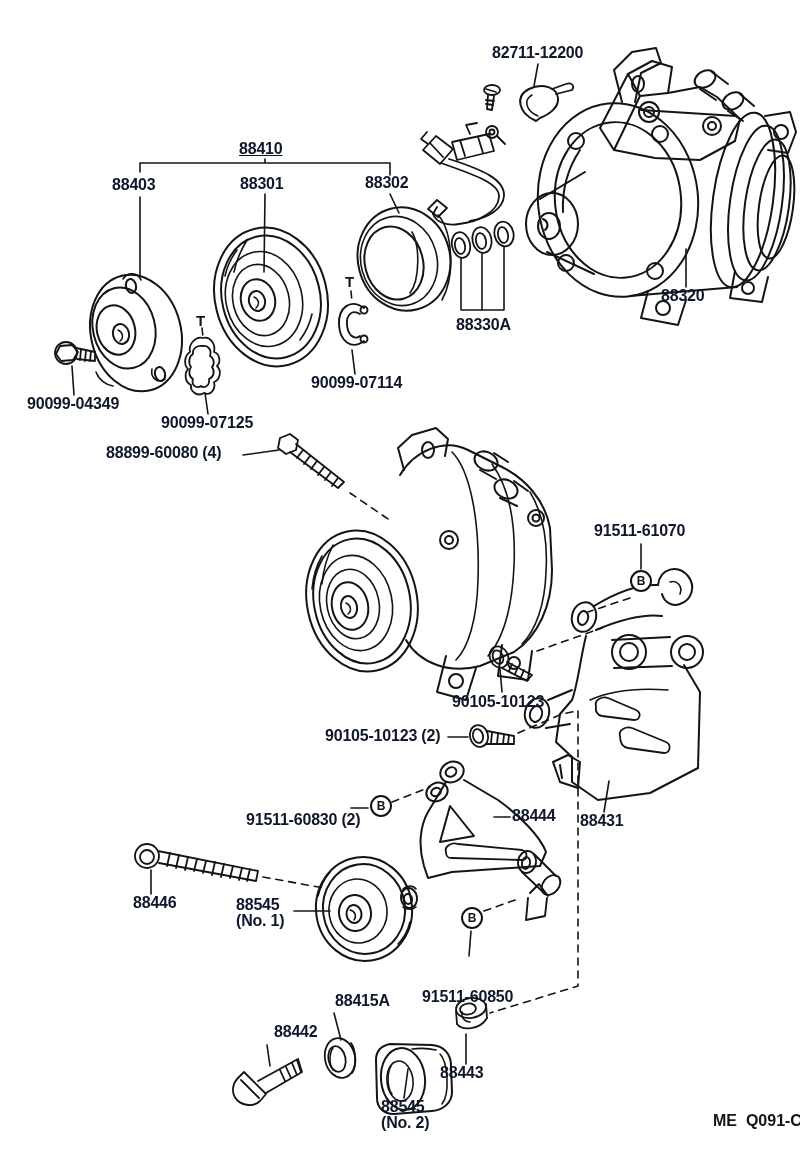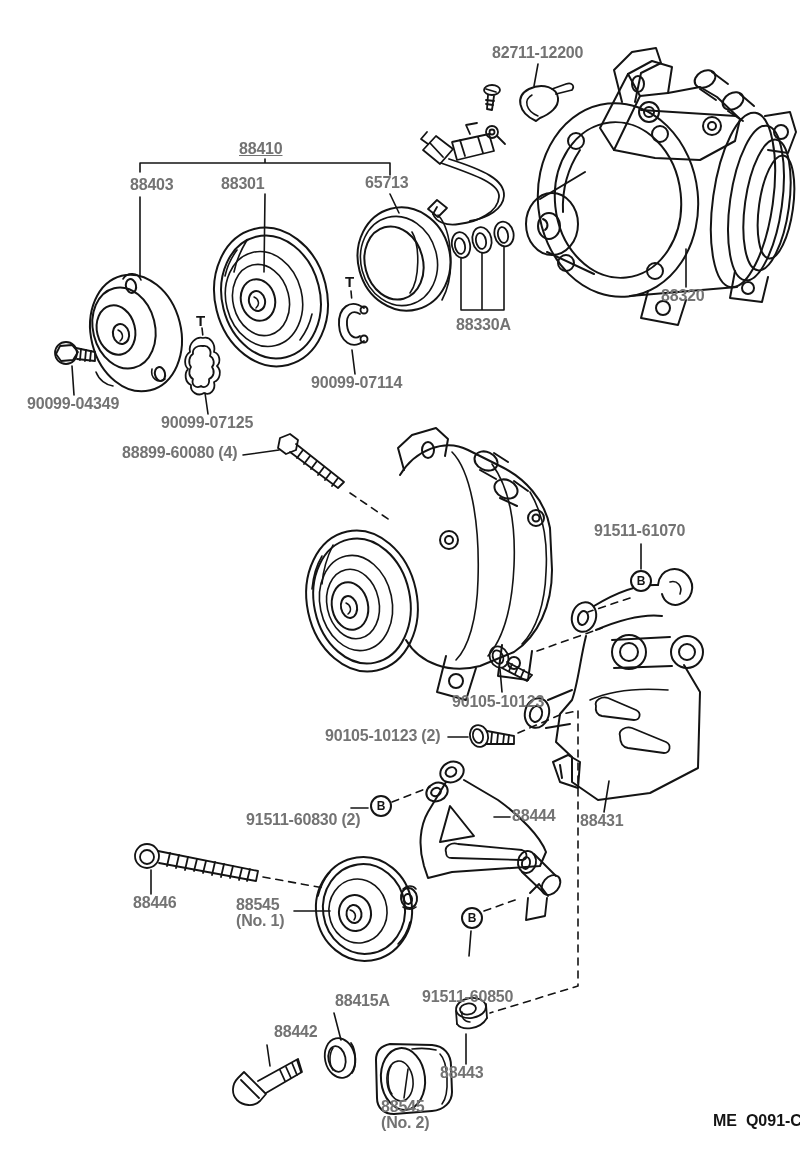--- a/index.html
+++ b/index.html
@@ -4,21 +4,21 @@
 <style>
   html,body { margin:0; padding:0; background:#e8e8e8; }
   .page {
     position:relative; width:800px; height:1154px; margin:0 auto;
     background:#ffffff; overflow:hidden;
     font-family:"Liberation Sans", sans-serif;
   }
   .art { position:absolute; left:0; top:0; }
   .part-label {
     position:absolute; font-weight:700; font-size:16px; line-height:1;
-    color:#737373; white-space:pre; letter-spacing:-0.2px;
+    color:#0f172a; white-space:pre; letter-spacing:-0.2px;
   }
   .t-mark {
     position:absolute; font-weight:700; font-size:15px; line-height:1; color:#141414;
   }
   .b-mark {
     position:absolute; width:22px; height:22px; box-sizing:border-box;
     border:2px solid #141414; border-radius:50%;
     display:flex; align-items:center; justify-content:center;
     font-weight:700; font-size:12px; color:#141414; background:#fff;
   }
@@ -333,29 +333,29 @@
       <ellipse cx="471" cy="1008" rx="15" ry="10" transform="rotate(-8 471 1008)"></ellipse>
       <ellipse cx="468" cy="1009" rx="8" ry="5.5" transform="rotate(-8 468 1009)"></ellipse>
       <path d="M456,1011 L457,1024 M486,1004 L487,1018"></path>
       <path d="M457,1024 C462,1031 480,1030 487,1018"></path>
       <path d="M462,1012 C461,1018 465,1022 470,1022" stroke-width="1.5"></path>
     </g>
   </svg>
 
   <div class="part-label" style="left:492px; top:45px;">82711-12200</div>
   <div class="part-label" style="left:239px; top:141px;text-decoration:underline;">88410</div>
-  <div class="part-label" style="left:112px; top:177px;margin-left:18px;">88403</div>
-  <div class="part-label" style="left:221px; top:176px;">88301</div>
-  <div class="part-label" style="left:365px; top:175px;">65713</div>
+  <div class="part-label" style="left:112px; top:177px;">88403</div>
+  <div class="part-label" style="left:240px; top:176px;">88301</div>
+  <div class="part-label" style="left:365px; top:175px;">88302</div>
   <div class="part-label" style="left:661px; top:288px;">88320</div>
   <div class="part-label" style="left:456px; top:317px;">88330A</div>
   <div class="part-label" style="left:311px; top:375px;">90099-07114</div>
   <div class="part-label" style="left:27px;  top:396px;">90099-04349</div>
   <div class="part-label" style="left:161px; top:415px;">90099-07125</div>
-  <div class="part-label" style="left:122px; top:445px;">88899-60080 (4)</div>
+  <div class="part-label" style="left:106px; top:445px;">88899-60080 (4)</div>
   <div class="part-label" style="left:594px; top:523px;text-align:right;">91511-61070</div>
   <div class="part-label" style="left:452px; top:694px;">90105-10123</div>
   <div class="part-label" style="left:325px; top:728px;text-align:right;">90105-10123 (2)</div>
   <div class="part-label" style="left:246px; top:799px;margin-top:13px;">91511-60830 (2)</div>
   <div class="part-label" style="left:512px; top:808px;">88444</div>
   <div class="part-label" style="left:580px; top:813px;">88431</div>
   <div class="part-label" style="left:125px; top:895px;margin-left:8px;">88446</div>
   <div class="part-label" style="left:236px; top:897px;">88545</div>
   <div class="part-label" style="left:236px; top:913px;">(No. 1)</div>
   <div class="part-label" style="left:422px; top:957px;margin-top:32px;">91511-60850</div>

